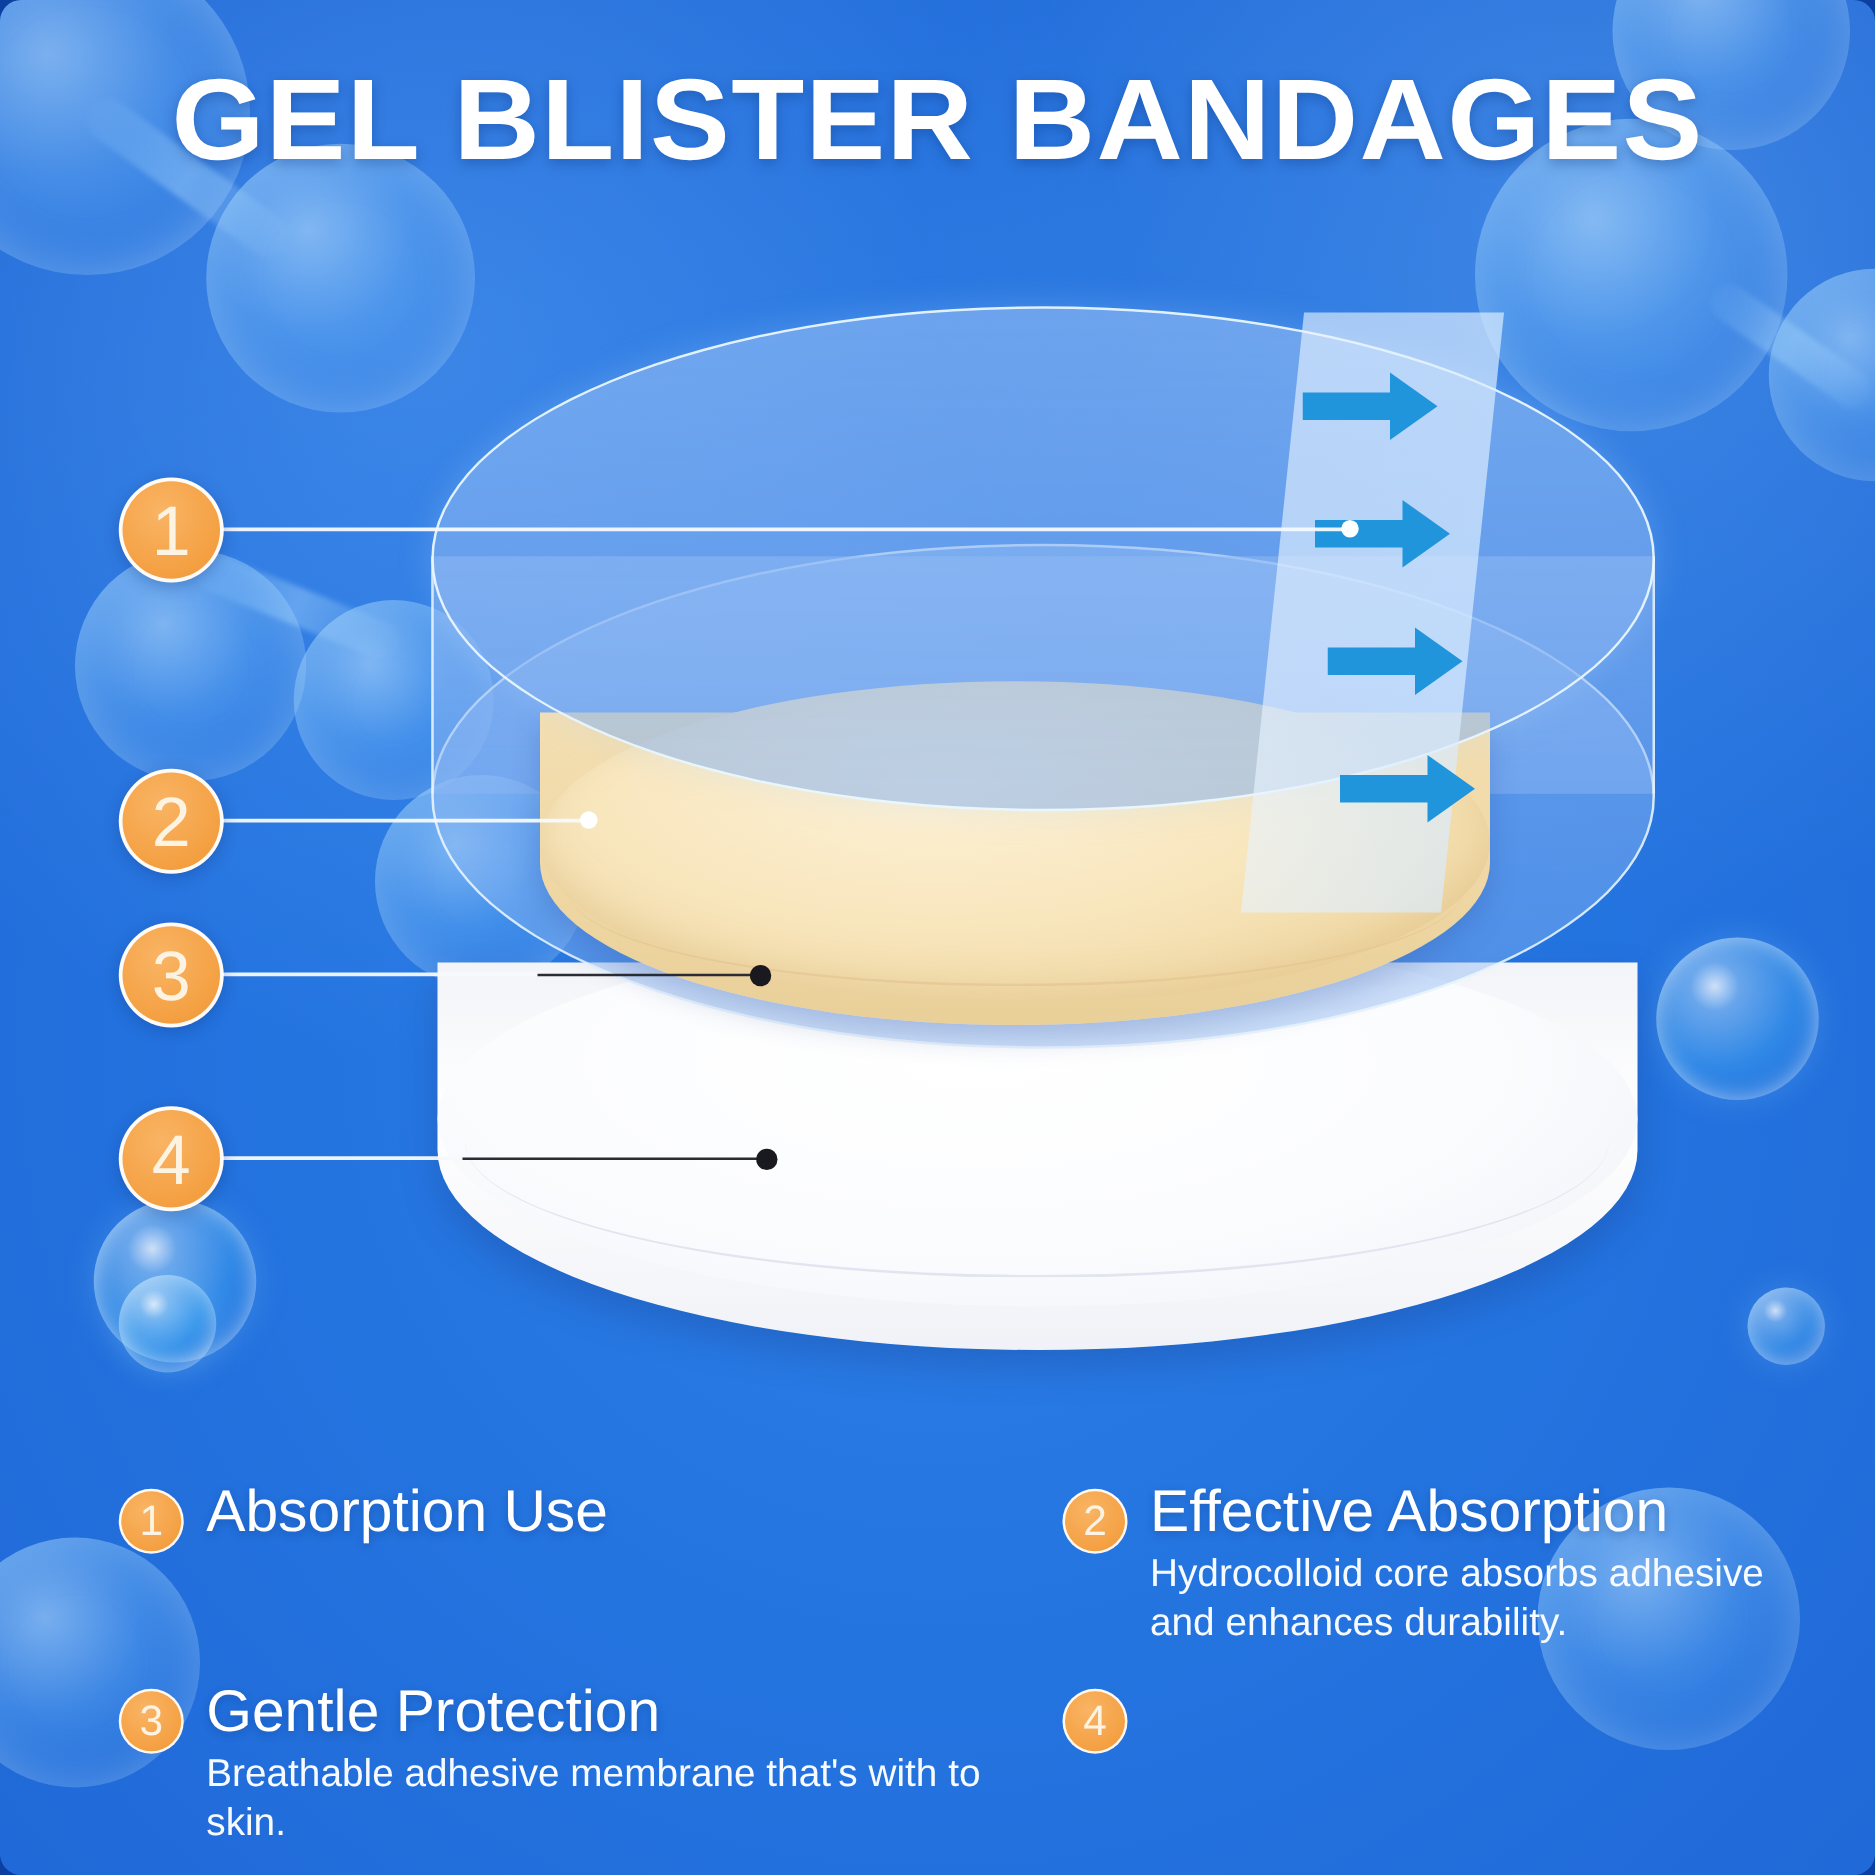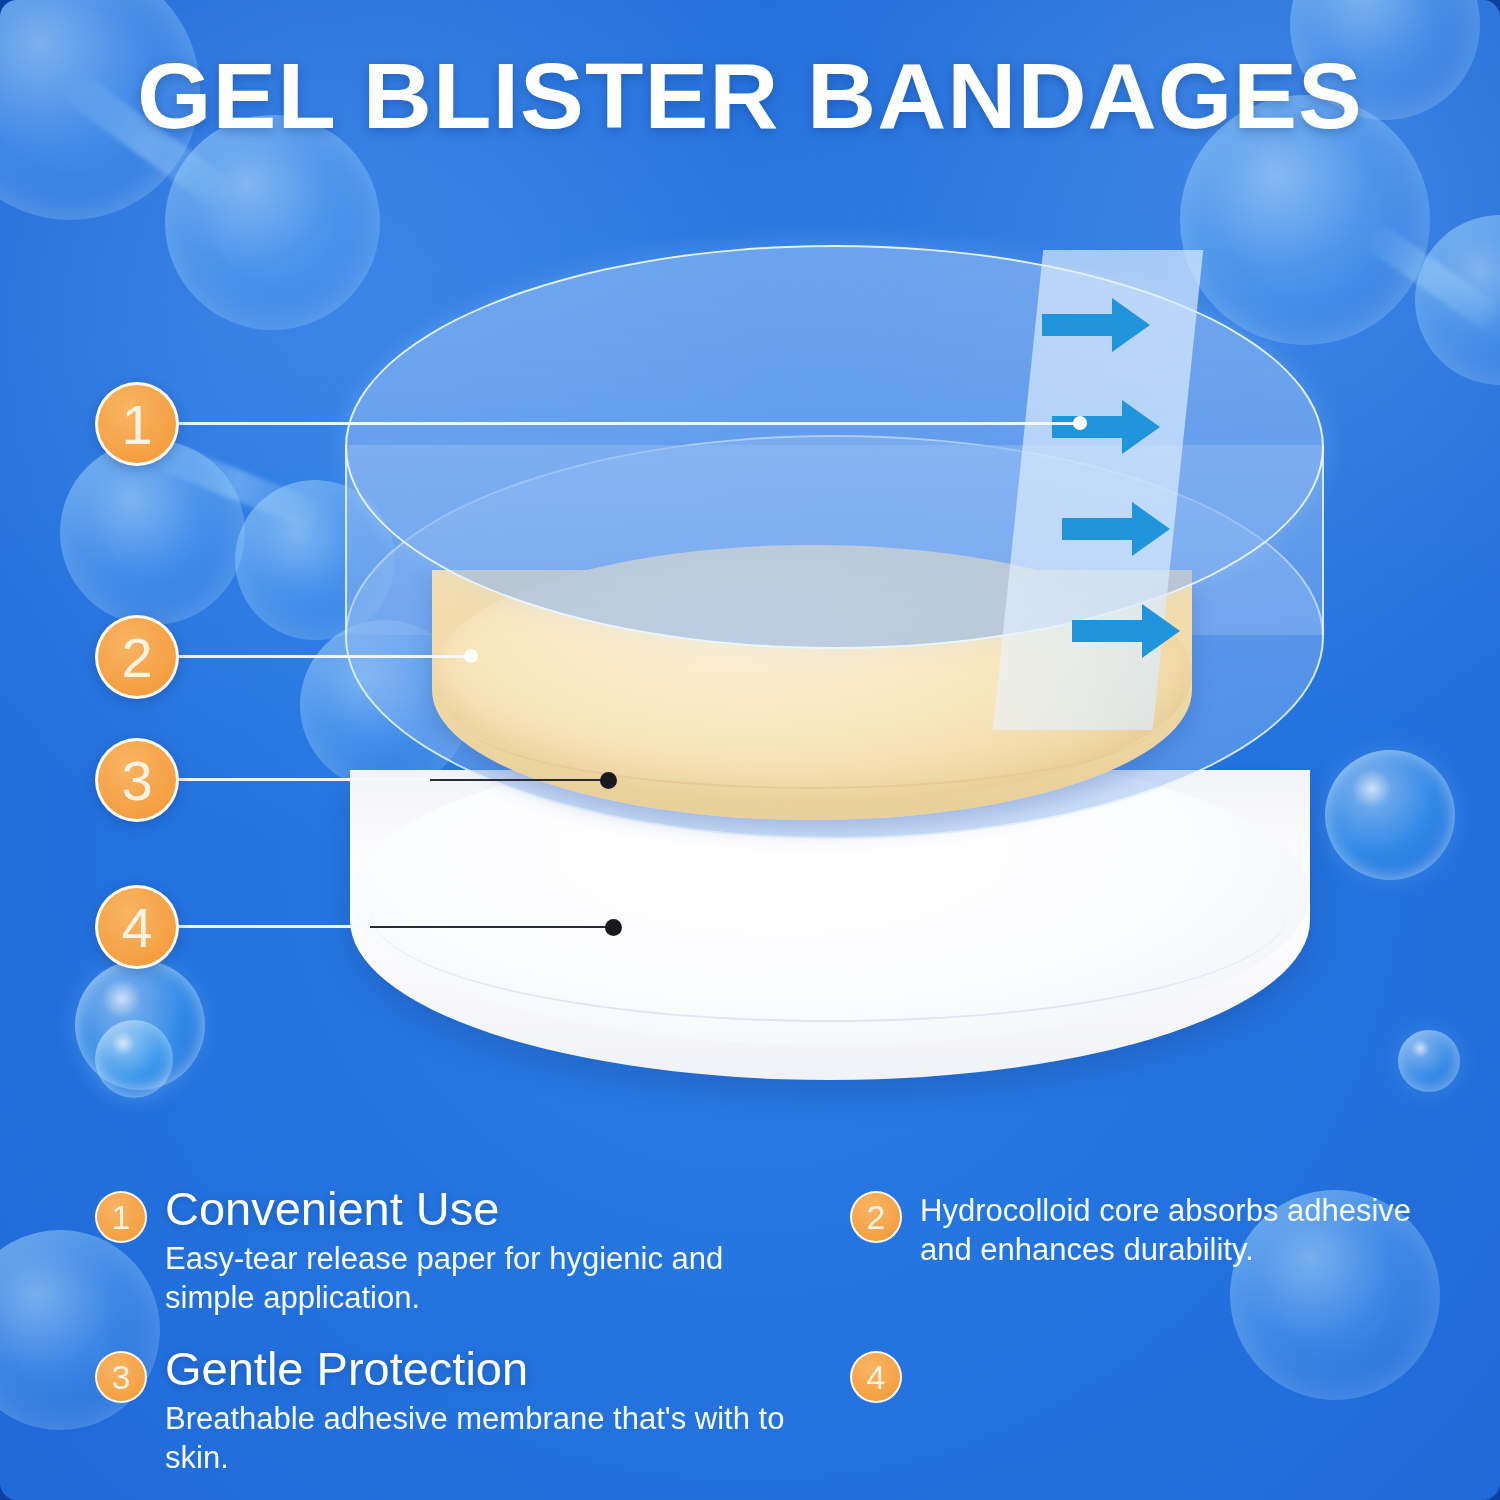--- a/index.html
+++ b/index.html
@@ -290,28 +290,28 @@
       <span>4</span>
     </div>
 
   </div>
 
   <div class="features">
 
     <div class="feature">
       <div class="feature-num">1</div>
       <div class="feature-body">
-        <div class="feature-title">Convenient Use</div>
-        <div class="feature-desc">Easy-tear release paper for hygienic and simple application.</div>
+        <div class="feature-title">Absorption Use</div>
       </div>
     </div>
 
     <div class="feature">
       <div class="feature-num">2</div>
       <div class="feature-body">
+        <div class="feature-title">Effective Absorption</div>
         <div class="feature-desc">Hydrocolloid core absorbs adhesive and enhances durability.</div>
       </div>
     </div>
 
     <div class="feature">
       <div class="feature-num">3</div>
       <div class="feature-body">
         <div class="feature-title">Gentle Protection</div>
         <div class="feature-desc">Breathable adhesive membrane that's with to skin.</div>
       </div>

